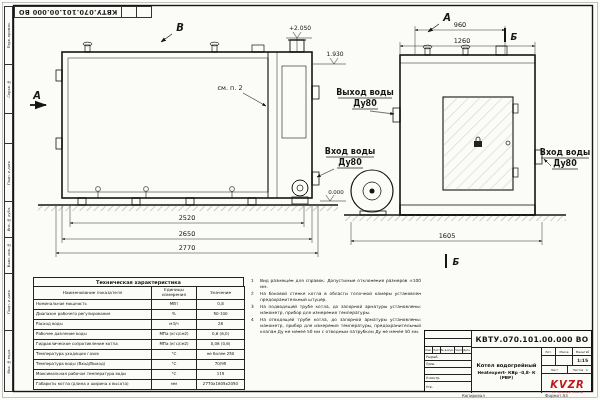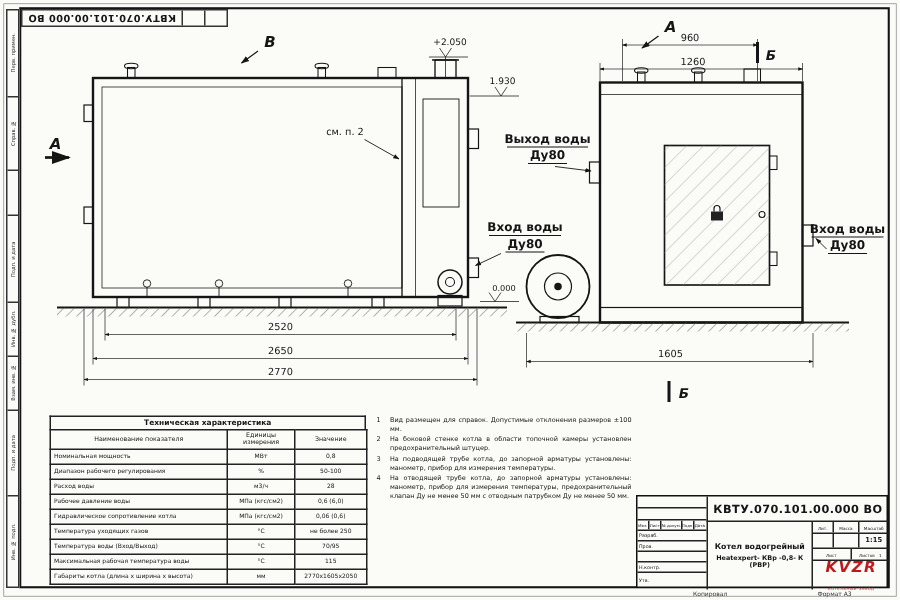--- a/index.html
+++ b/index.html
@@ -60,21 +60,21 @@
     justify-content:center; text-align:center; gap:2px; padding:1px; }
   .tb-name .n1 { font-size:5.2px; font-weight:bold; }
   .tb-name .n2 { font-size:4.3px; font-weight:bold; }
   .tb-right { position:absolute; left:116px; top:17px; width:52px; height:45px; border-left:1px solid #222; }
   .tbr-head, .tbr-vals, .tbr-sheets { display:flex; border-bottom:1px solid #222; }
   .tbr-head span { font-size:2.8px; display:flex; align-items:center; justify-content:center; height:7px; border-right:1px solid #222; }
   .tbr-head span:last-child, .tbr-vals span:last-child, .tbr-sheets span:last-child { border-right:none; }
   .tbr-vals span { height:9px; border-right:1px solid #222; display:flex; align-items:center; justify-content:center; font-size:4.5px; font-weight:bold; }
   .c1 { width:14px; } .c2 { width:17px; } .c3 { width:19px; }
   .tbr-sheets span { width:50%; height:7px; border-right:1px solid #222; font-size:2.8px; display:flex; align-items:center; justify-content:center; gap:1px; }
-  .tbr-logo { height:20px; display:flex; flex-direction:column; align-items:center; justify-content:space-between; }
+  .tbr-logo { height:20px; display:flex; flex-direction:column; align-items:center; justify-content:flex-end; }
   .kvzr { color:#c0181c; font-weight:bold; font-style:italic; font-size:10px; line-height:1; letter-spacing:1px; }
   .kvzr-sub { color:#c0181c; font-size:2.4px; letter-spacing:.4px; margin-top:1px; }
 
   .bottom-label { position:absolute; font-size:4px; color:#333; top:393px; }
   .bl-copy { left:462px; } .bl-format { left:545px; }
 </style>
 </head>
 <body>
 
 <svg width="600" height="400" viewBox="0 0 600 400" style="position:absolute;left:0;top:0;">

